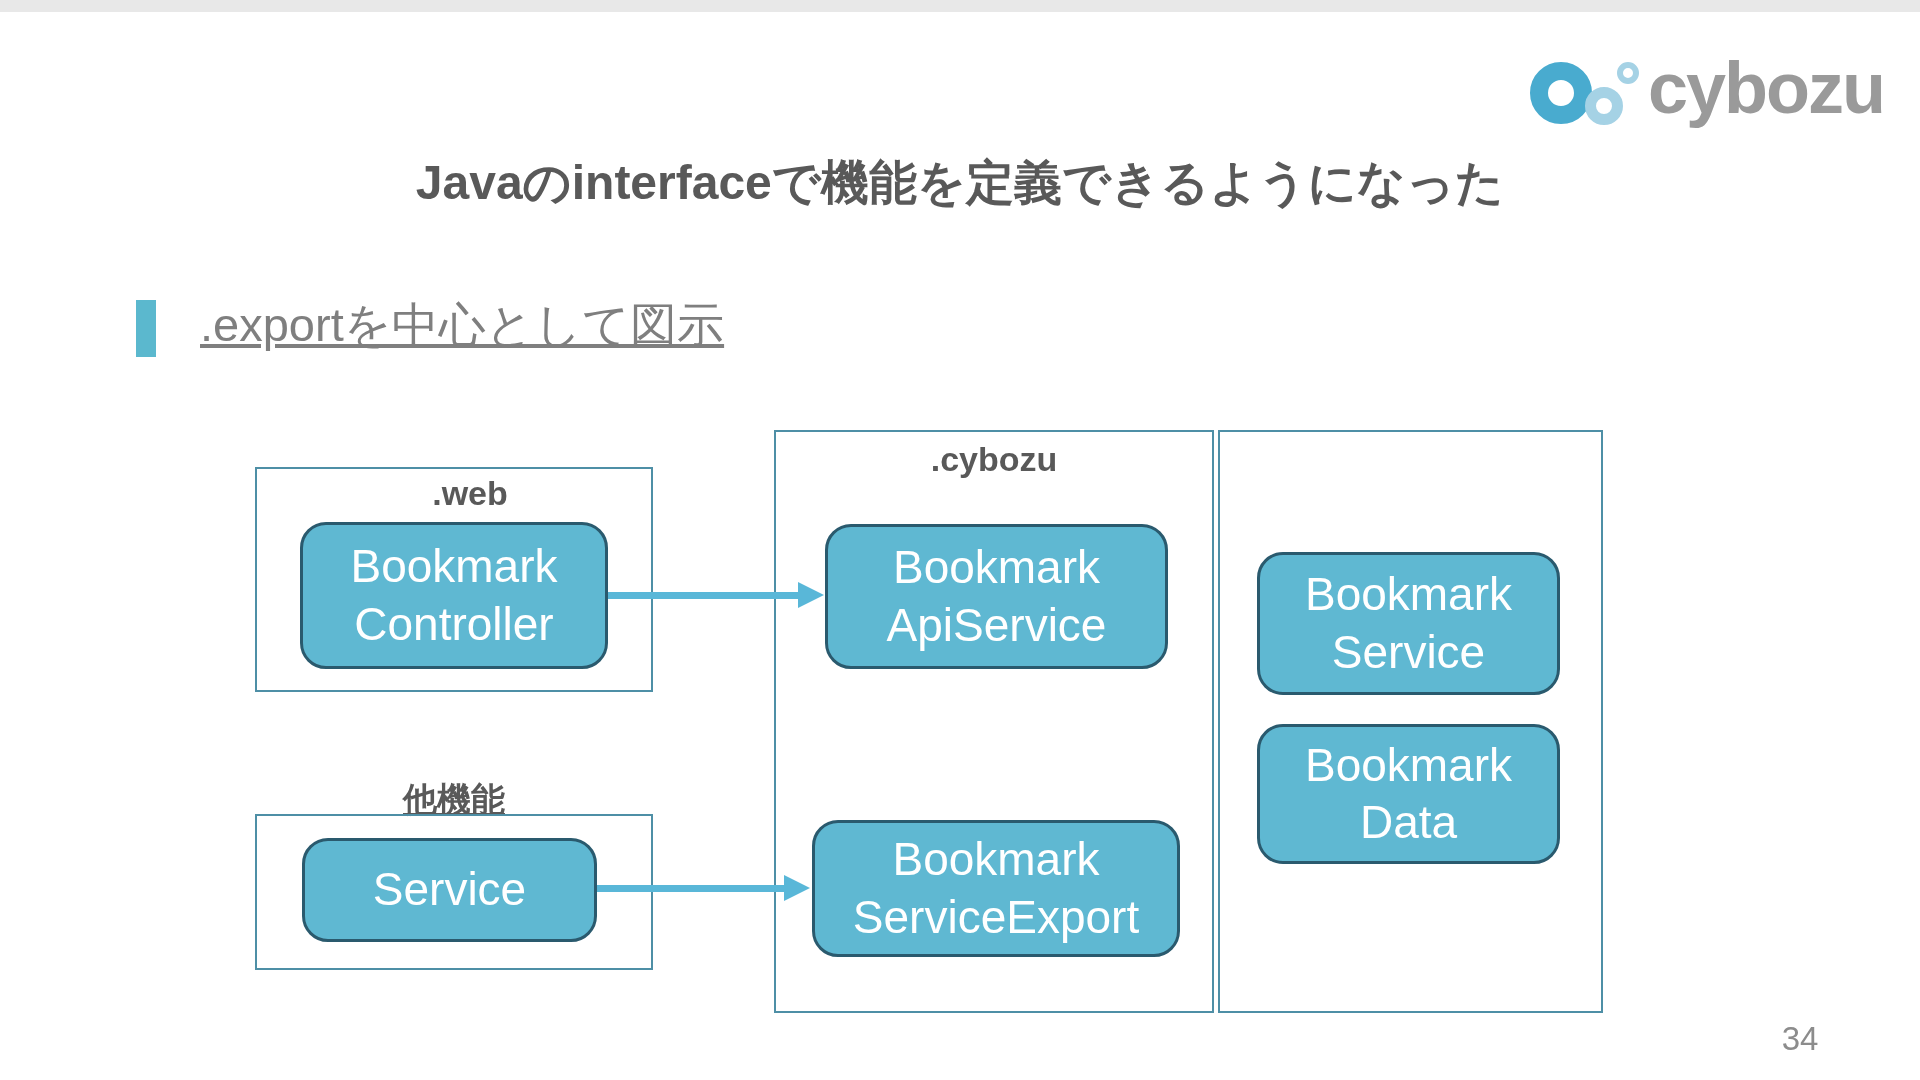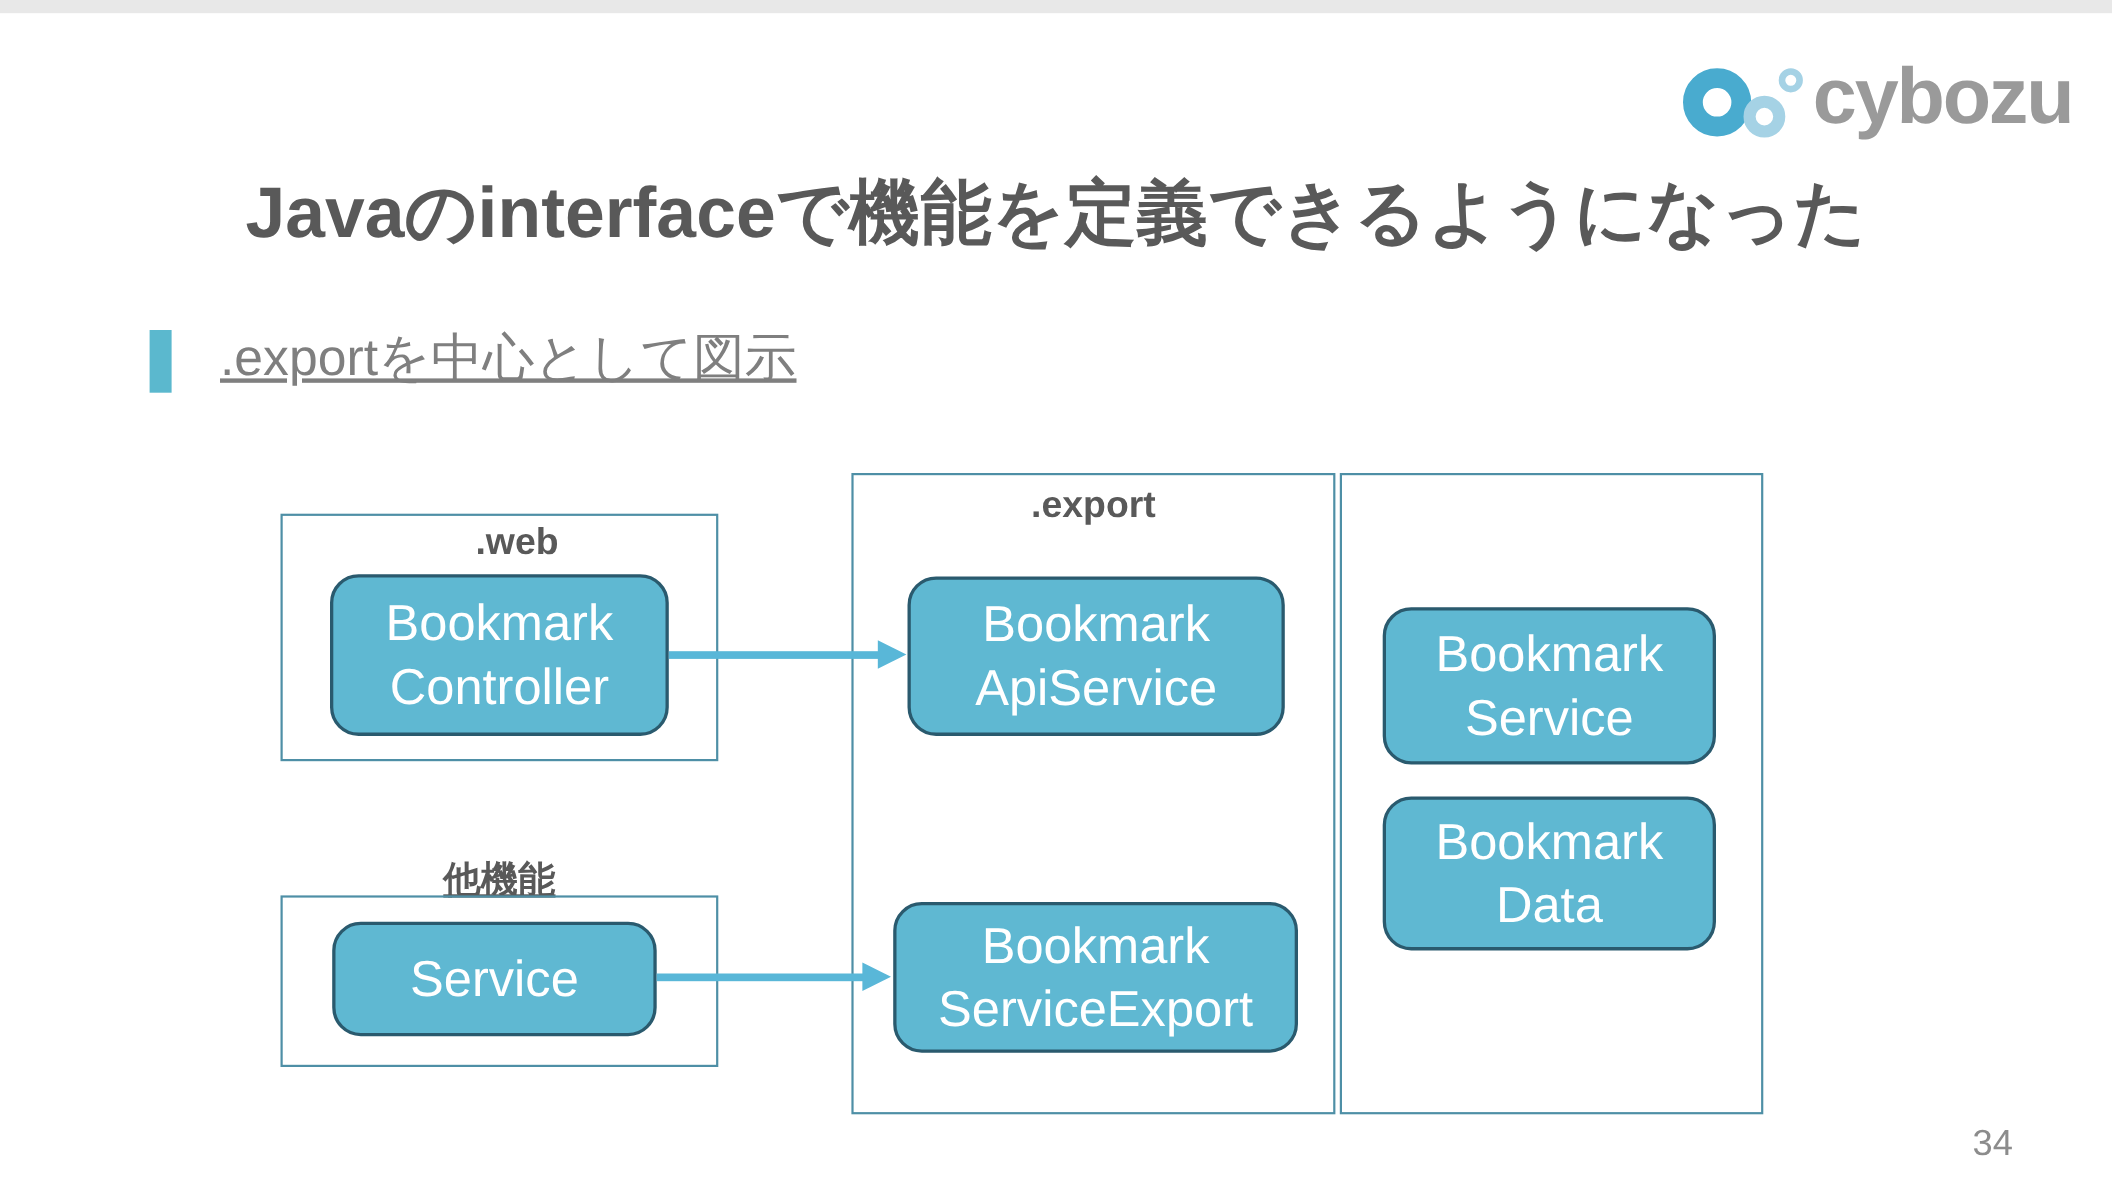--- a/index.html
+++ b/index.html
@@ -35,21 +35,21 @@
   .logo .logo-text{
     position:absolute;left:128px;top:0;
     font-size:72px;line-height:1;font-weight:bold;
     letter-spacing:-2px;color:var(--logo-text,#9A9A9A);
   }
 
   
   .slide-title{
     position:absolute;left:0;right:0;top:142px;
     margin:0;text-align:center;
-    font-size:65px;font-weight:bold;line-height:1.2;
+    font-size:48px;font-weight:bold;line-height:1.2;
     color:var(--title,#595959);
   }
 
   
   .bullet-marker{
     position:absolute;left:136px;top:288px;
     width:20px;height:57px;
     background:var(--bullet-marker,#5BB8CE);
   }
   .bullet-text{
@@ -109,21 +109,21 @@
     border-left:26px solid var(--arrow,#59B7D8);
   }
   .arrow1-line{left:608px;top:580px;width:192px;}
   .arrow1-head{left:798px;top:570px;}
   .arrow2-line{left:597px;top:873px;width:188px;}
   .arrow2-head{left:784px;top:863px;}
 
   
   .page-number{
     position:absolute;left:1770px;top:1008px;width:60px;
-    text-align:right;
+    text-align:center;
     font-size:33px;color:var(--page-number,#8C8C8C);
   }
 </style>
 </head>
 <body>
 
 <div class="slide">
 
   <div class="logo">
     <div class="donut-big"></div>
@@ -137,21 +137,21 @@
   <div class="bullet-marker"></div>
   <div class="bullet-text">.exportを中心として図示</div>
 
   <div class="group-rect rect-web"></div>
   <div class="group-label label-web">.web</div>
 
   <div class="group-label label-other">他機能</div>
   <div class="group-rect rect-other"></div>
 
   <div class="group-rect rect-export"></div>
-  <div class="group-label label-export">.export</div>
+  <div class="group-label label-export">.cybozu</div>
 
   <div class="group-rect rect-right"></div>
 
   <div class="node node-controller">Bookmark
 Controller</div>
   <div class="node node-service">Service</div>
   <div class="node node-apiservice">Bookmark
 ApiService</div>
   <div class="node node-serviceexport">Bookmark
 ServiceExport</div>

